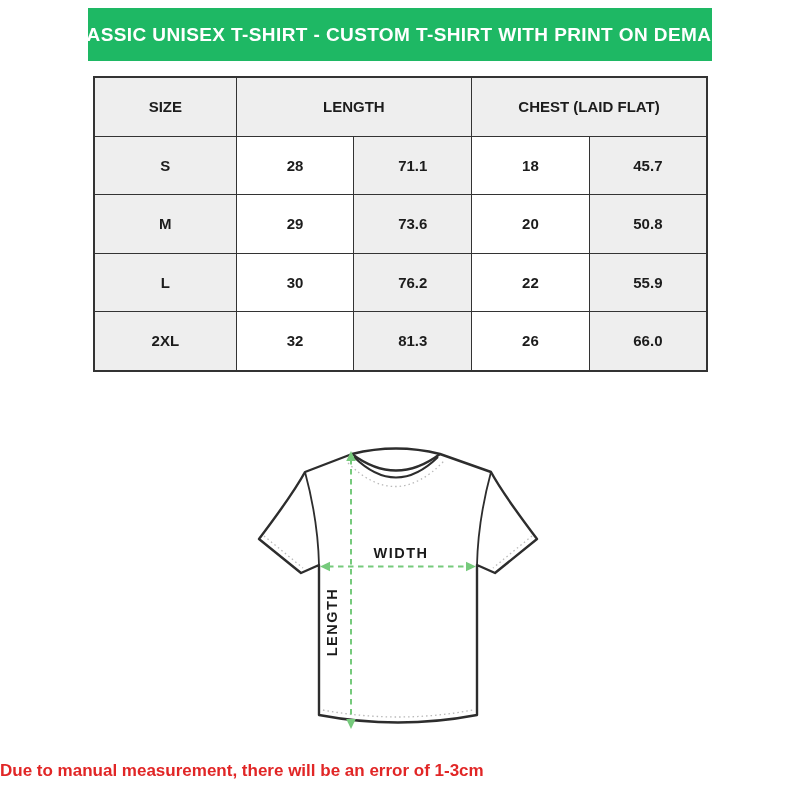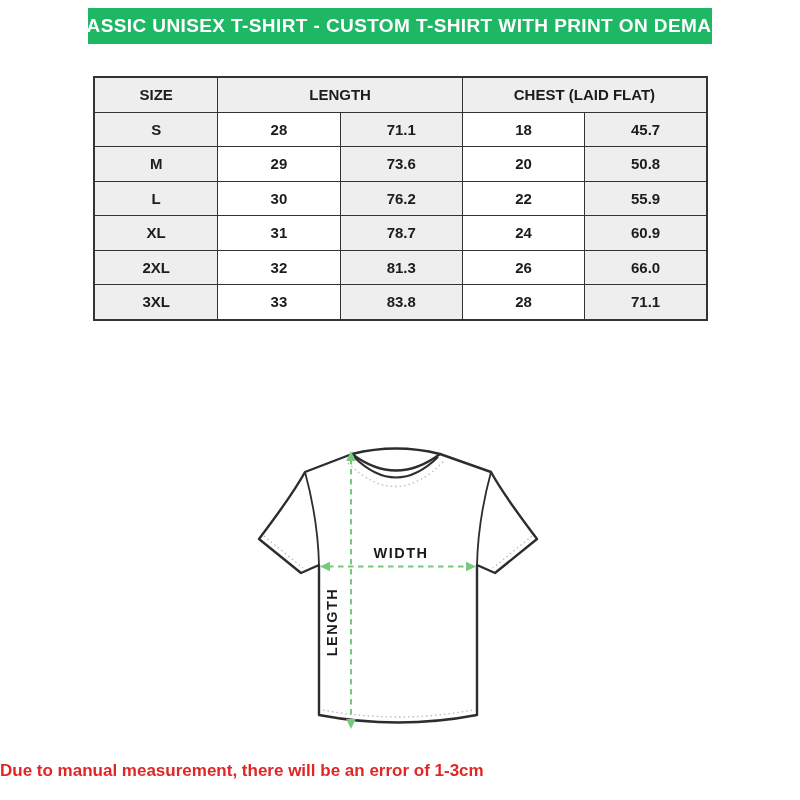--- a/index.html
+++ b/index.html
@@ -2,38 +2,38 @@
 <html><head>
 <meta charset="utf-8">
 <style>
   html,body{margin:0;padding:0;}
   body{
     width:800px;height:800px;background:#ffffff;position:relative;
     font-family:"Liberation Sans", sans-serif;overflow:hidden;
   }
   
   .banner{
-    position:absolute;left:88px;top:8px;width:624px;height:36px;
+    position:absolute;left:88px;top:8px;width:624px;height:53px;
     background:var(--banner-green,#1eb864);
     display:flex;align-items:center;justify-content:center;
   }
   .banner span{
     color:#ffffff;font-weight:bold;font-size:19px;letter-spacing:.4px;
     white-space:nowrap;
   }
   
   .table-wrap{position:absolute;left:93px;top:76px;width:615px;}
   table.size-table{
     width:615px;border-collapse:collapse;table-layout:fixed;
     border:2.5px solid var(--border-dark,#333);
     font-size:15px;font-weight:bold;color:#1c1c1c;
   }
   table.size-table th, table.size-table td{
     border:1.6px solid var(--border-dark,#333);
-    height:33.5px;text-align:center;vertical-align:middle;padding:0;
+    height:33.5px;text-align:center;vertical-align:middle;padding:12px;
   }
   .c-gray{background:var(--cell-gray,#eeeeee);}
   .c-white{background:#ffffff;}
   
   .diagram{position:absolute;left:249px;top:438px;width:302px;height:315px;}
   
   .footer-note{
     position:absolute;left:0;top:761px;width:668px;
     color:var(--note-red,#e12626);font-weight:bold;font-size:17px;
   }
@@ -70,39 +70,25 @@
           <td class="c-gray">50.8</td>
         </tr>
         <tr>
           <td class="c-gray">L</td>
           <td class="c-white">30</td>
           <td class="c-gray">76.2</td>
           <td class="c-white">22</td>
           <td class="c-gray">55.9</td>
         </tr>
         <tr>
-          <td class="c-gray">XL</td>
-          <td class="c-white">31</td>
-          <td class="c-gray">78.7</td>
-          <td class="c-white">24</td>
-          <td class="c-gray">60.9</td>
-        </tr>
-        <tr>
           <td class="c-gray">2XL</td>
           <td class="c-white">32</td>
           <td class="c-gray">81.3</td>
           <td class="c-white">26</td>
           <td class="c-gray">66.0</td>
-        </tr>
-        <tr>
-          <td class="c-gray">3XL</td>
-          <td class="c-white">33</td>
-          <td class="c-gray">83.8</td>
-          <td class="c-white">28</td>
-          <td class="c-gray">71.1</td>
         </tr>
       </tbody>
   </table>
 </div>
 
 <svg class="diagram" viewBox="0 0 302 315">
 
   <g>
     <path d="M 103,16 Q 147,5 191,16 L 242,34 Q 254,56 288,101 L 246,135 L 228,127
              L 228,277 Q 149,292 70,277 L 70,127 L 52,135 L 10,101 Q 44,56 56,34 Z" fill="#ffffff" stroke="#2d2d2d" stroke-width="2.4" stroke-linejoin="round"></path>

